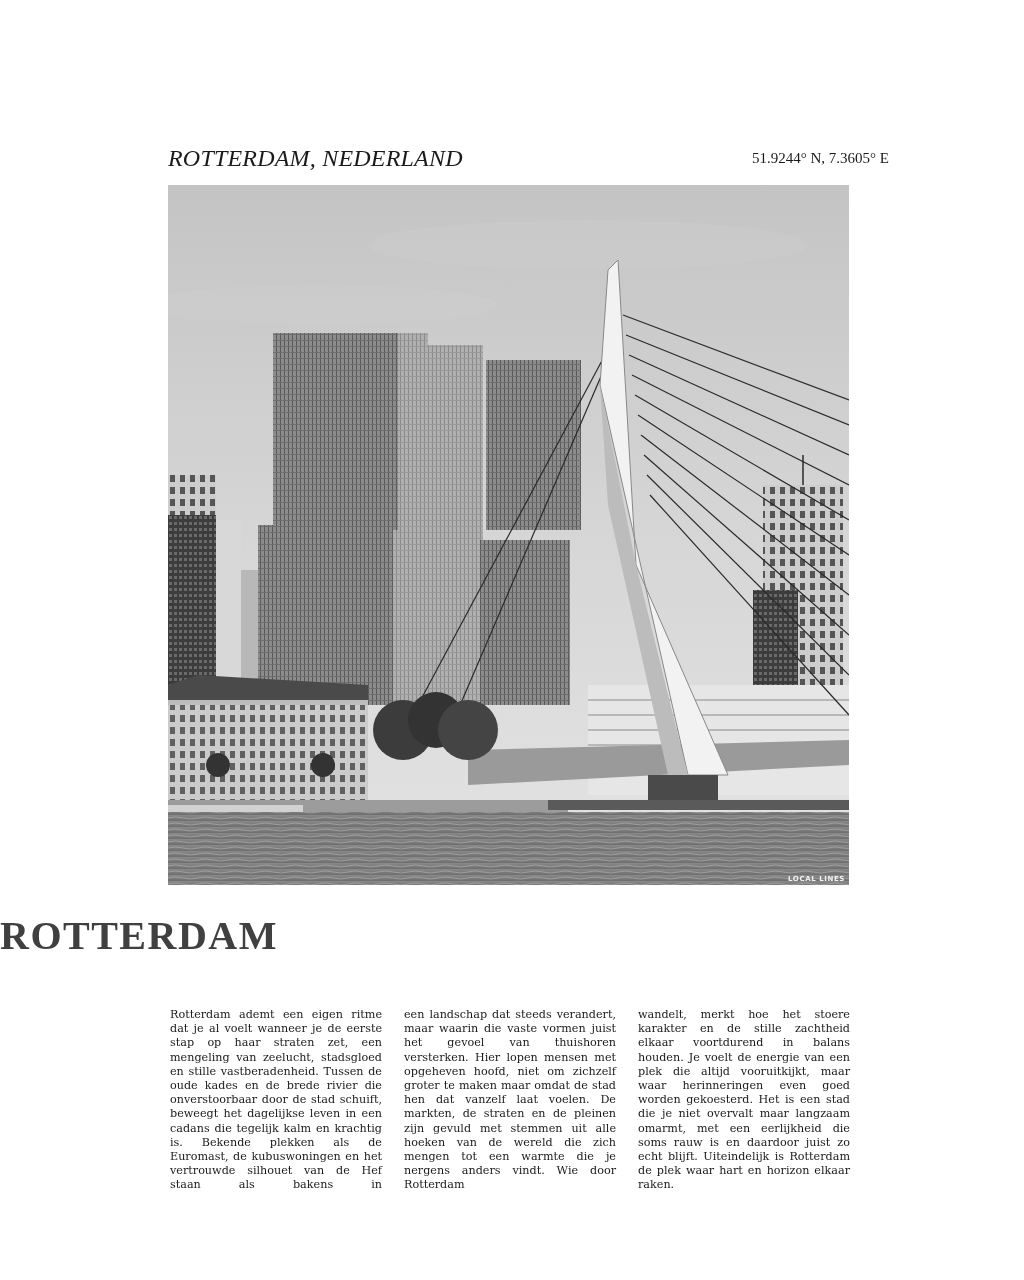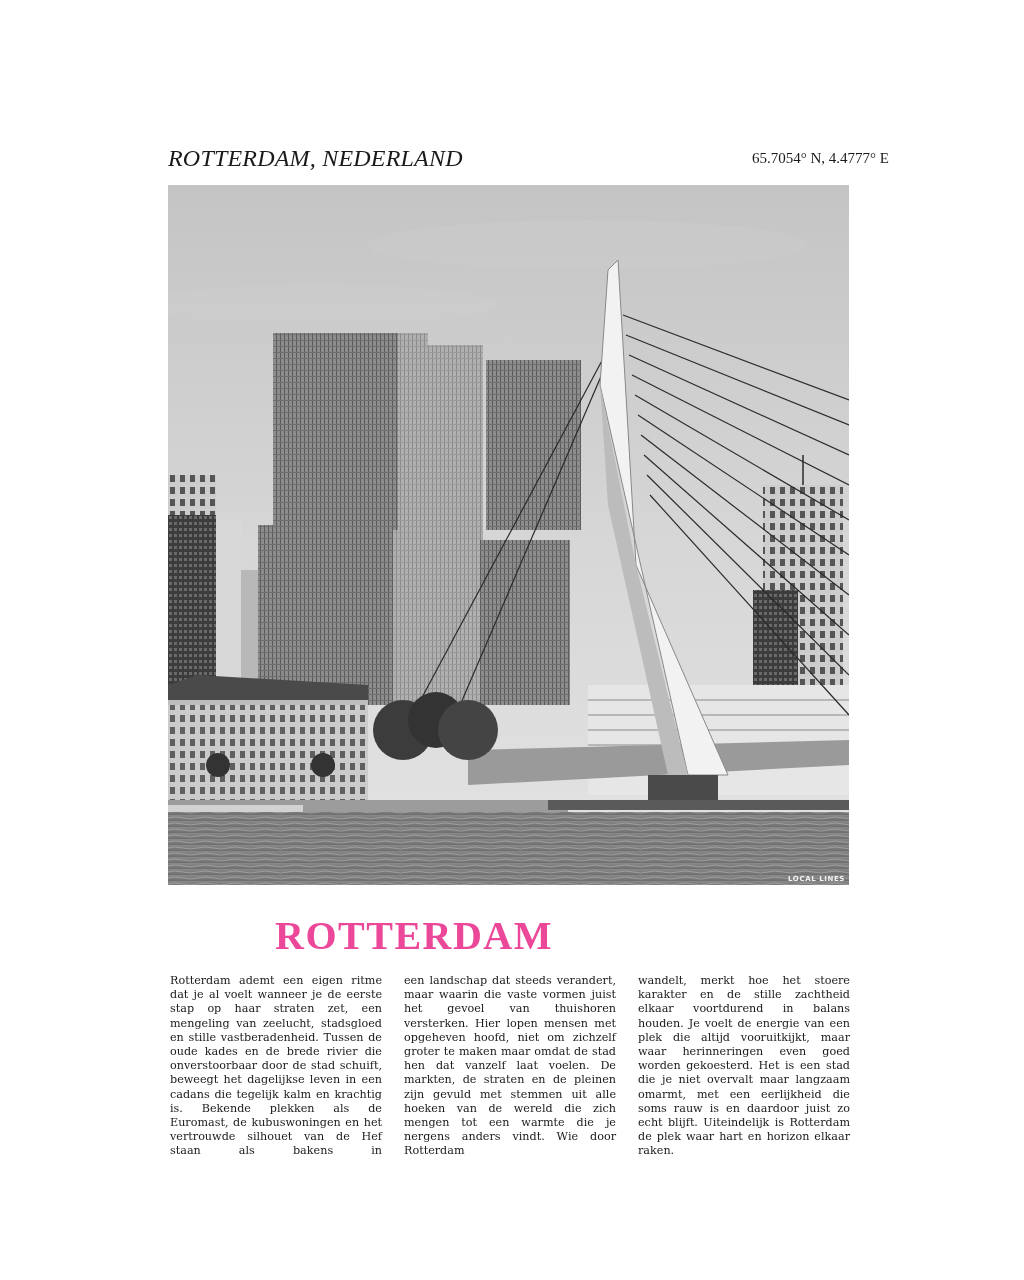--- a/index.html
+++ b/index.html
@@ -3,31 +3,31 @@
 <meta charset="utf-8">
 <style>
   html, body { margin: 0; padding: 0; background: #ffffff; }
   body { width: 1024px; height: 1280px; position: relative; overflow: hidden; font-family: "DejaVu Serif", "Liberation Serif", serif; color: #1a1a1a; }
   .poster { position: absolute; left: 0; top: 0; width: 1024px; height: 1280px; background: #fff; padding-left: 40px; }
   .header-left { position: absolute; left: 168px; top: 145px; font-family: "Liberation Serif", serif; font-style: italic; font-size: 24px; letter-spacing: 0.2px; color: #1a1a1a; white-space: nowrap; }
   .header-right { position: absolute; right: 175px; top: 150px; font-family: "Liberation Serif", serif; font-size: 15px; color: #1a1a1a; white-space: nowrap; }
   .photo { position: absolute; left: 168px; top: 185px; width: 681px; height: 700px; overflow: hidden; background: #737373; }
   .photo svg { display: block; }
   .watermark { position: absolute; right: 4px; bottom: 2px; font-family: "DejaVu Sans", sans-serif; font-size: 7px; letter-spacing: 0.6px; color: #f2f2f2; font-weight: bold; }
-  .title { position: absolute; left: 0; width: 828px; top: 912px; text-align: center; font-family: "Liberation Serif", serif; font-weight: bold; font-size: 40px; letter-spacing: 1.5px; color: #ec4899; }
-  .columns { position: absolute; left: 170px; top: 974px; width: 680px; display: flex; gap: 22px; }
+  .title { position: absolute; left: 0; width: 828px; top: 912px; text-align: left; font-family: "Liberation Serif", serif; font-weight: bold; font-size: 40px; letter-spacing: 1.5px; color: #404040; }
+  .columns { position: absolute; left: 170px; top: 1008px; width: 680px; display: flex; gap: 22px; }
   .col { flex: 1; font-family: "DejaVu Serif", serif; font-size: 11.2px; line-height: 14.2px; text-align: justify; text-align-last: justify; color: #1a1a1a; hyphens: none; }
 </style>
 </head>
 <body>
 
 <div class="poster">
 
   <div class="header-left">ROTTERDAM, NEDERLAND</div>
-  <div class="header-right">65.7054° N, 4.4777° E</div>
+  <div class="header-right">51.9244° N, 7.3605° E</div>
 
   <div class="photo">
     <svg width="681" height="700" viewBox="0 0 681 700" xmlns="http://www.w3.org/2000/svg">
       <defs>
         <linearGradient id="sky" x1="0" y1="0" x2="0" y2="1">
           <stop offset="0" stop-color="#c4c4c4"></stop>
           <stop offset="0.5" stop-color="#d6d6d6"></stop>
           <stop offset="1" stop-color="#e4e4e4"></stop>
         </linearGradient>
         <linearGradient id="water" x1="0" y1="0" x2="0" y2="1">

